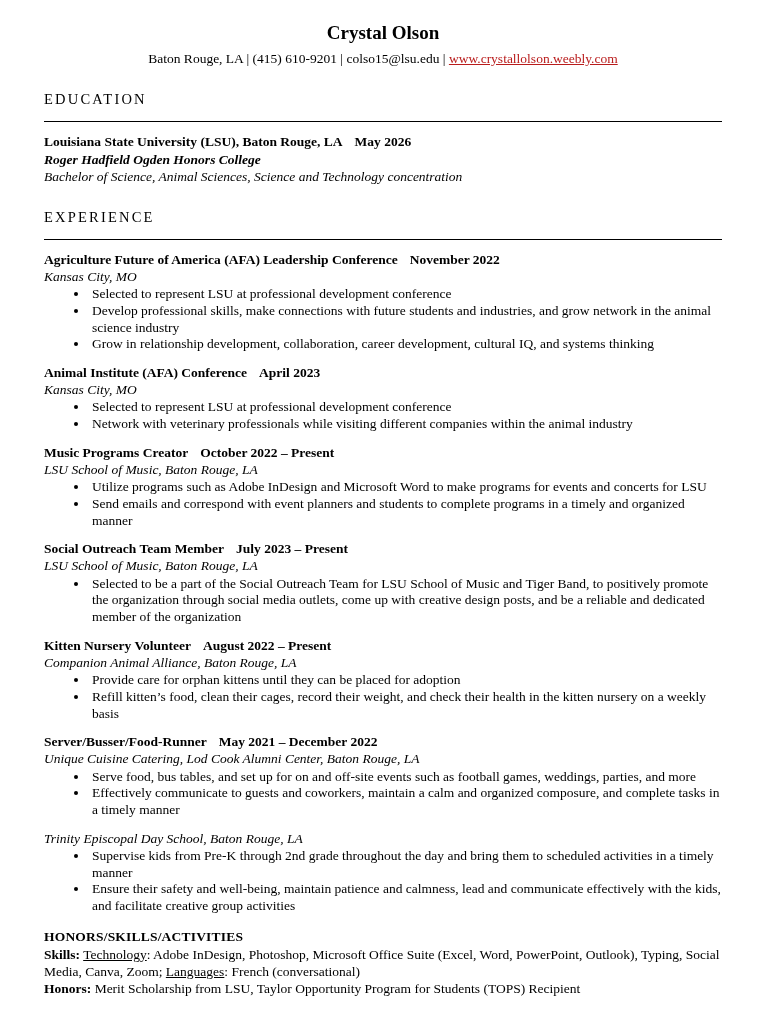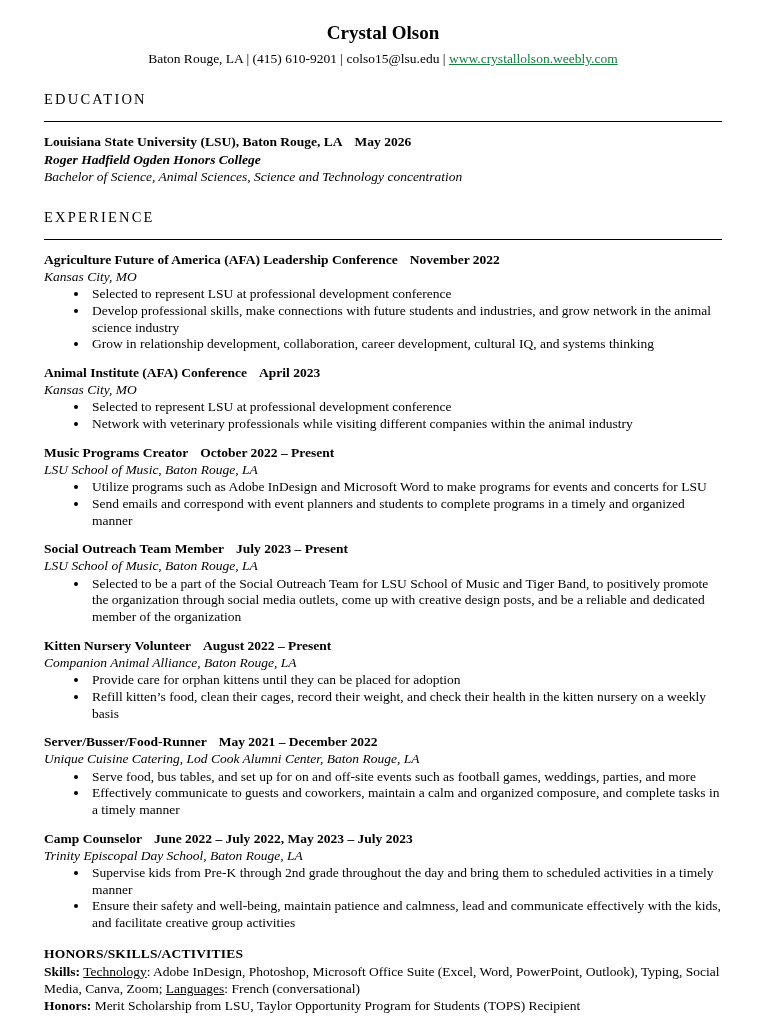--- a/index.html
+++ b/index.html
@@ -24,21 +24,21 @@
     line-height: 1.15;
     margin: 6px;
   }
   .contact-line {
     font-size: 13.5px;
     text-align: center;
     margin-top: 4px;
     line-height: 1.3;
   }
   .contact-line a {
-    color: #15803d;
+    color: #b91c1c;
     text-decoration: underline;
     cursor: pointer;
   }
   .section-heading {
     font-size: 14.5px;
     font-weight: 400;
     letter-spacing: 2.2px;
     margin: 24px 0 0 0;
   }
   .section-rule {
@@ -182,24 +182,20 @@
       <span class="date">May 2021 – December 2022</span>
     </div>
     <div class="loc">Unique Cuisine Catering, Lod Cook Alumni Center, Baton Rouge, LA</div>
     <ul class="bullets">
             <li>Serve food, bus tables, and set up for on and off-site events such as football games, weddings, parties, and more</li>
             <li>Effectively communicate to guests and coworkers, maintain a calm and organized composure, and complete tasks in a timely manner</li>
           </ul>
   </div>
 
   <div class="exp-entry">
-    <div class="row">
-      <span>Camp Counselor</span>
-      <span class="date">June 2022 – July 2022, May 2023 – July 2023</span>
-    </div>
     <div class="loc">Trinity Episcopal Day School, Baton Rouge, LA</div>
     <ul class="bullets">
             <li>Supervise kids from Pre-K through 2nd grade throughout the day and bring them to scheduled activities in a timely manner</li>
             <li>Ensure their safety and well-being, maintain patience and calmness, lead and communicate effectively with the kids, and facilitate creative group activities</li>
           </ul>
   </div>
 </div>
   </section>
 
   <section>

